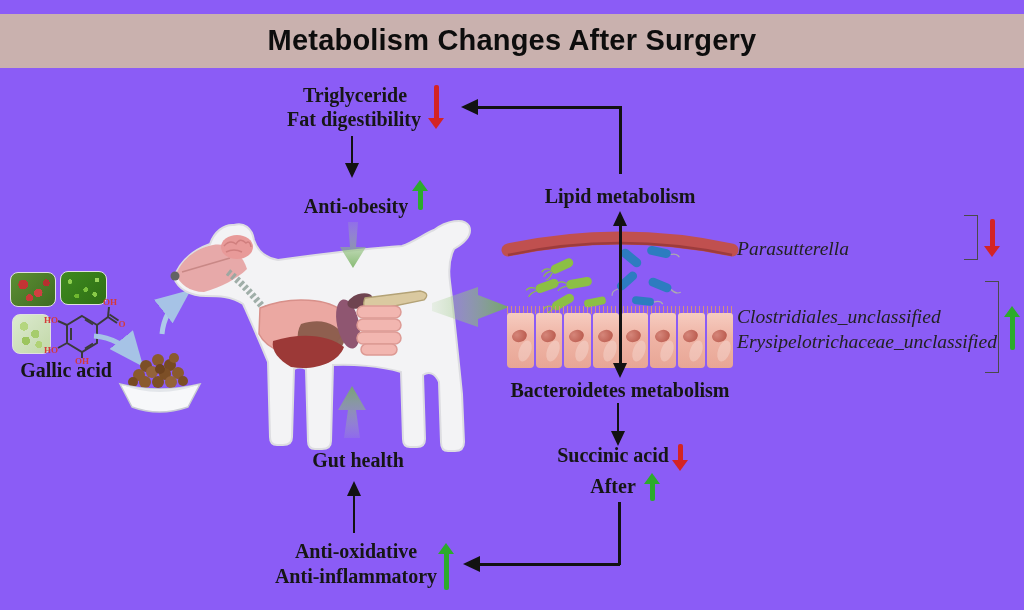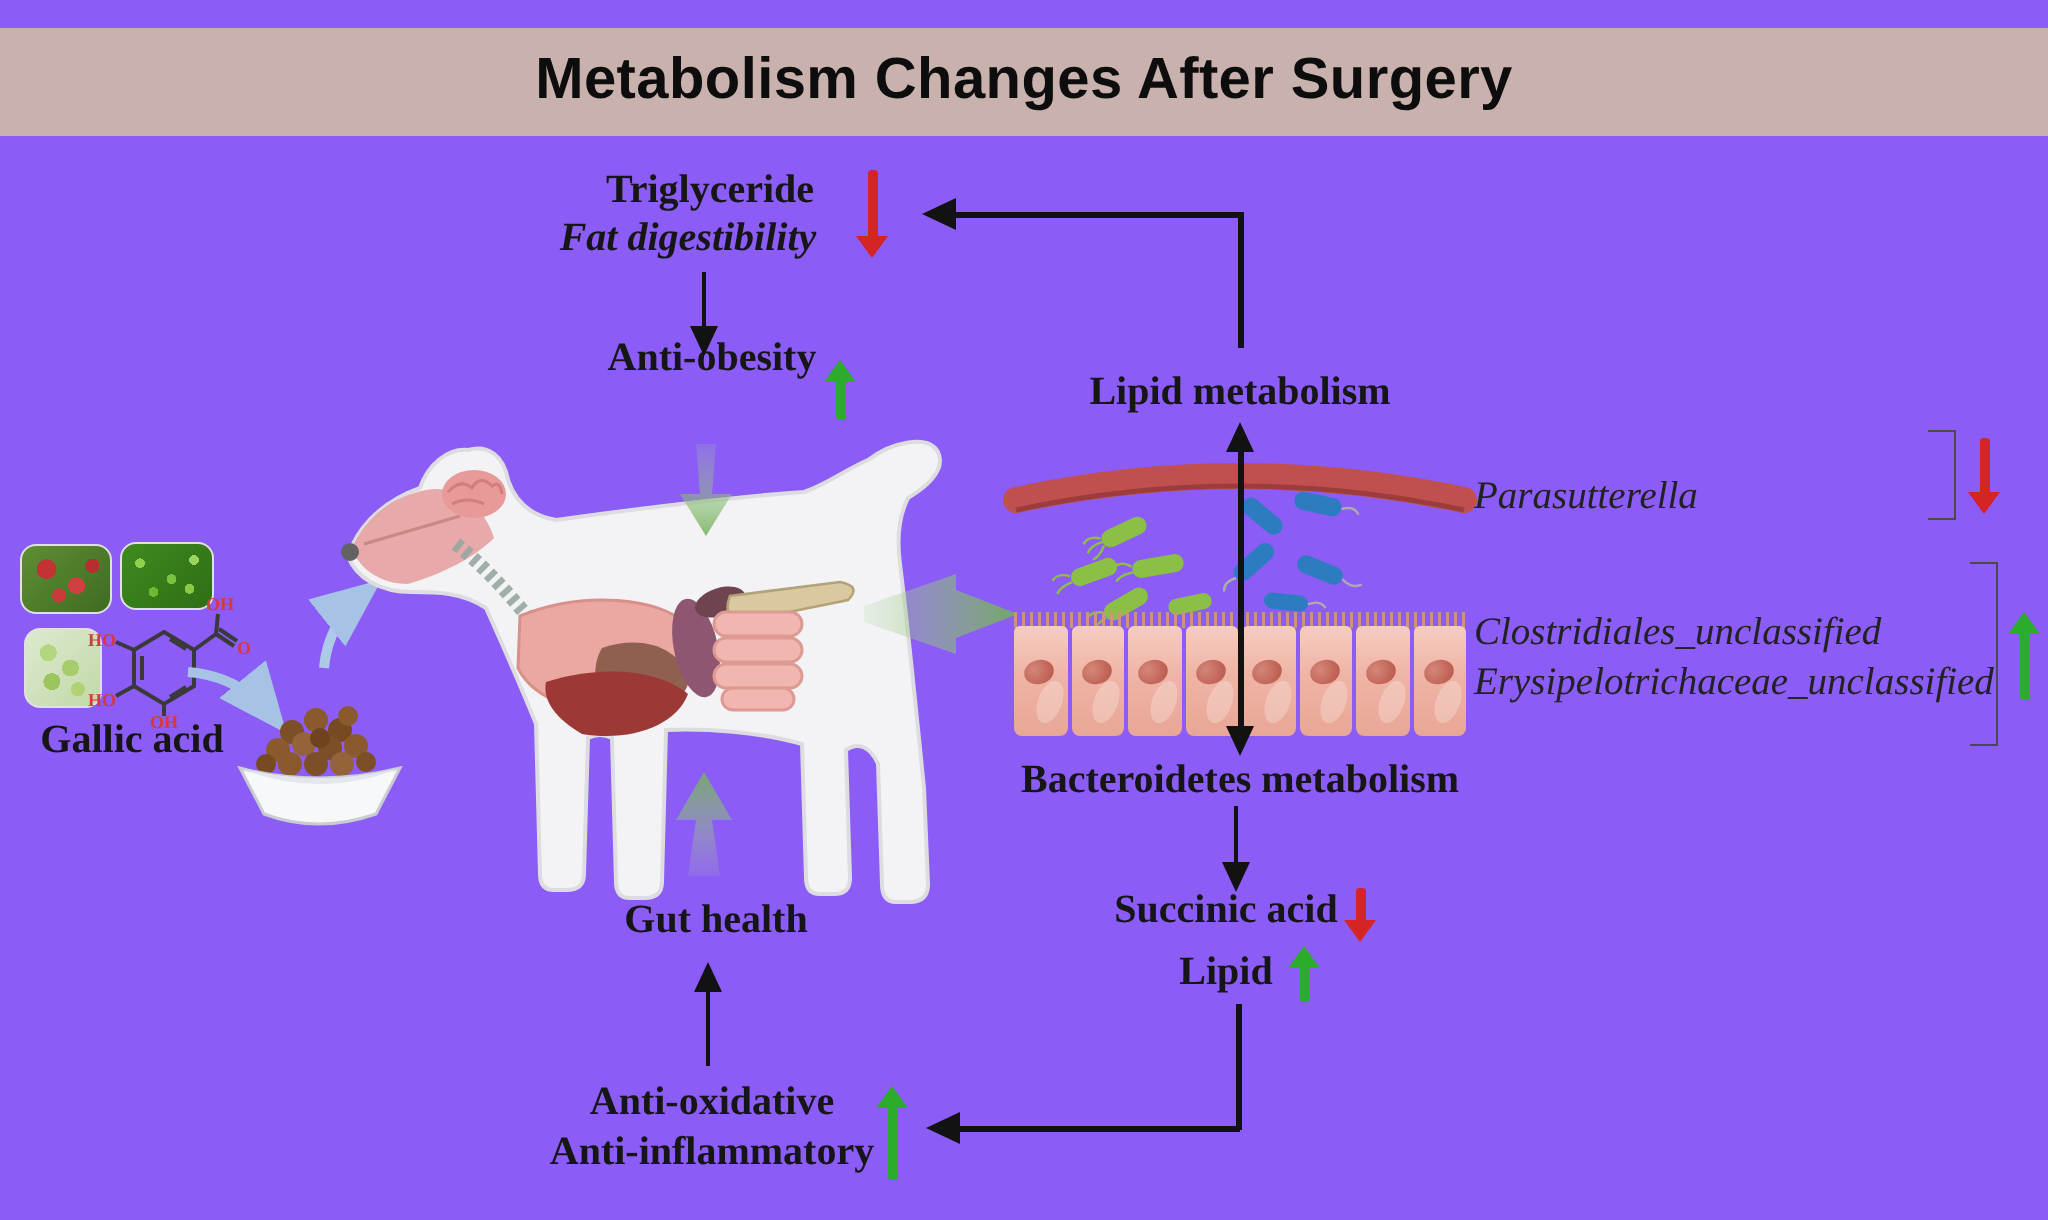--- a/index.html
+++ b/index.html
@@ -268,26 +268,26 @@
         <div class="nuc"></div>
         <div class="fold"></div>
       </div>
     <div class="cell">
         <div class="nuc"></div>
         <div class="fold"></div>
       </div>
   </div>
 
   <div class="lbl" style="left:355px;top:84px;">Triglyceride</div>
-  <div class="lbl" style="left:344px;top:108px;font-style:italic;">Fat digestibility</div>
-  <div class="lbl" style="left:356px;top:168px;text-align:center;">Anti-obesity</div>
+  <div class="lbl" style="left:354px;top:108px;">Fat digestibility</div>
+  <div class="lbl" style="left:356px;top:195px;text-align:center;">Anti-obesity</div>
   <div class="lbl" style="left:620px;top:185px;">Lipid metabolism</div>
   <div class="lbl" style="left:620px;top:379px;">Bacteroidetes metabolism</div>
   <div class="lbl" style="left:613px;top:444px;text-align:center;">Succinic acid</div>
-  <div class="lbl" style="left:613px;top:475px;">Lipid</div>
+  <div class="lbl" style="left:613px;top:475px;">After</div>
   <div class="lbl" style="left:358px;top:449px;">Gut health</div>
   <div class="lbl" style="left:356px;top:540px;">Anti-oxidative</div>
   <div class="lbl" style="left:356px;top:565px;">Anti-inflammatory</div>
 
   <div class="bact it" style="top:238px;">Parasutterella</div>
   <div class="bact it" style="top:306px;">Clostridiales_unclassified</div>
   <div class="bact it" style="top:331px;">Erysipelotrichaceae_unclassified</div>
 
   <div class="bracket-r" style="left:964px;top:215px;height:43px;"></div>
   <div class="bracket-r" style="left:985px;top:281px;height:90px;"></div>

